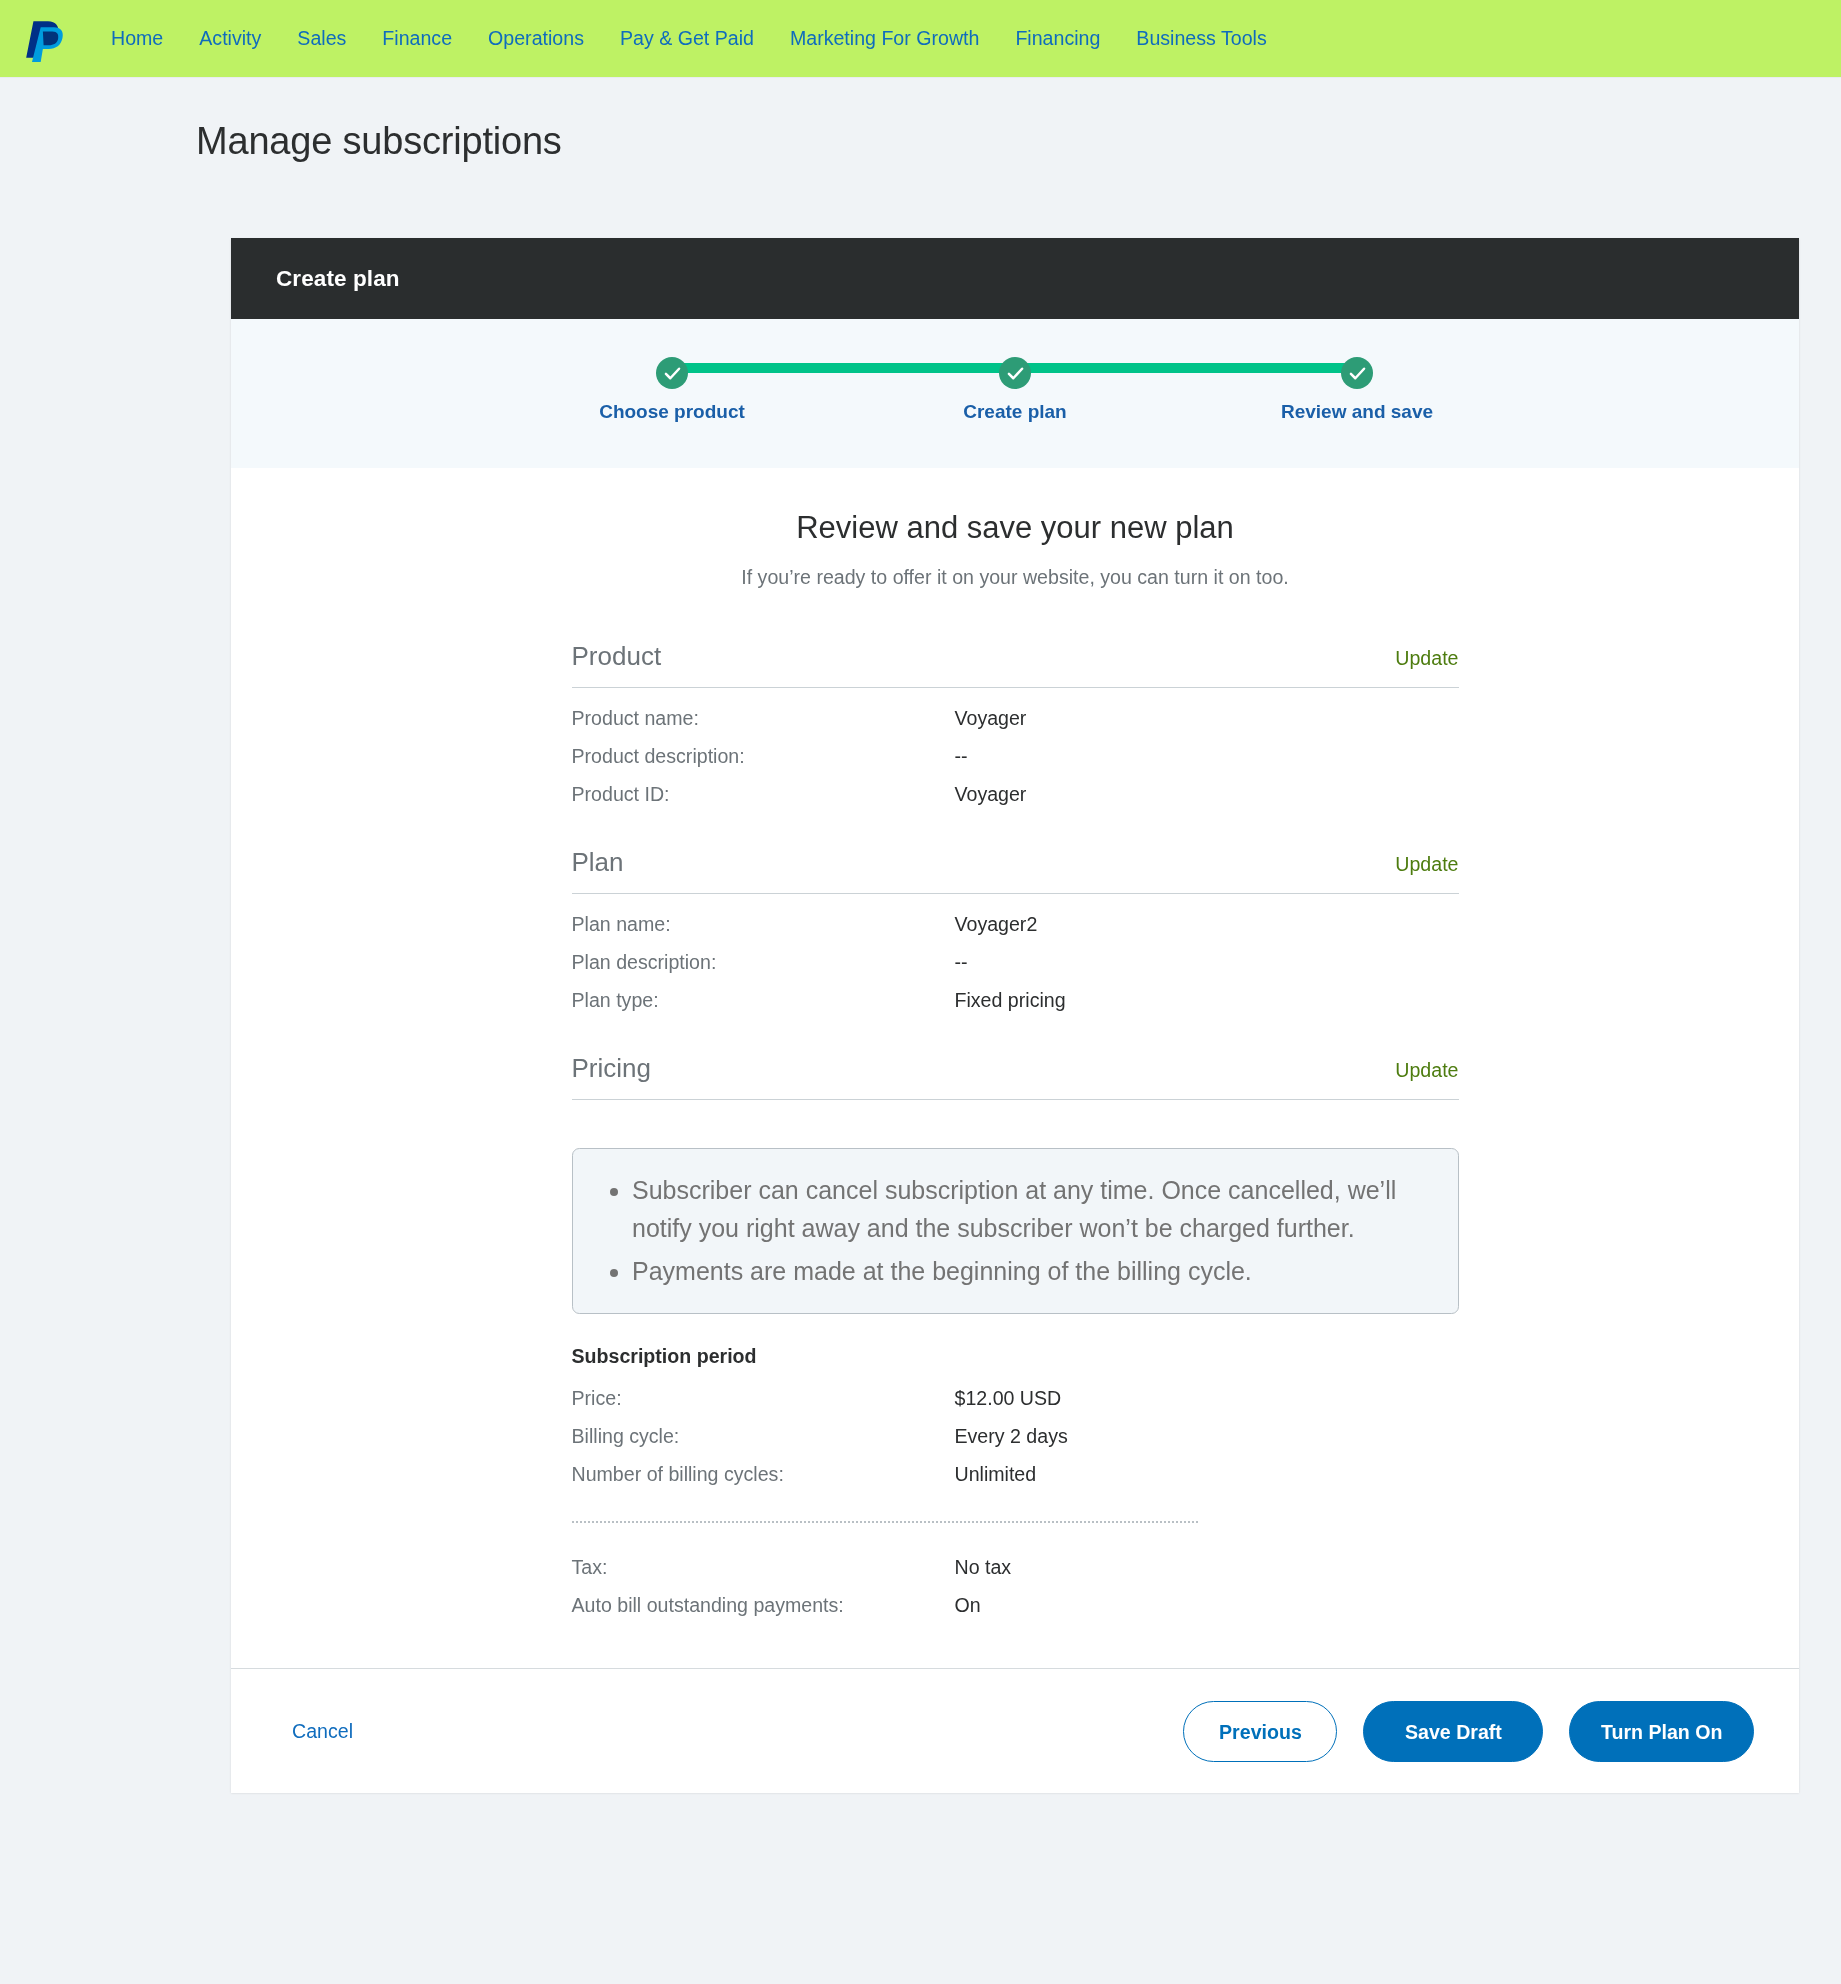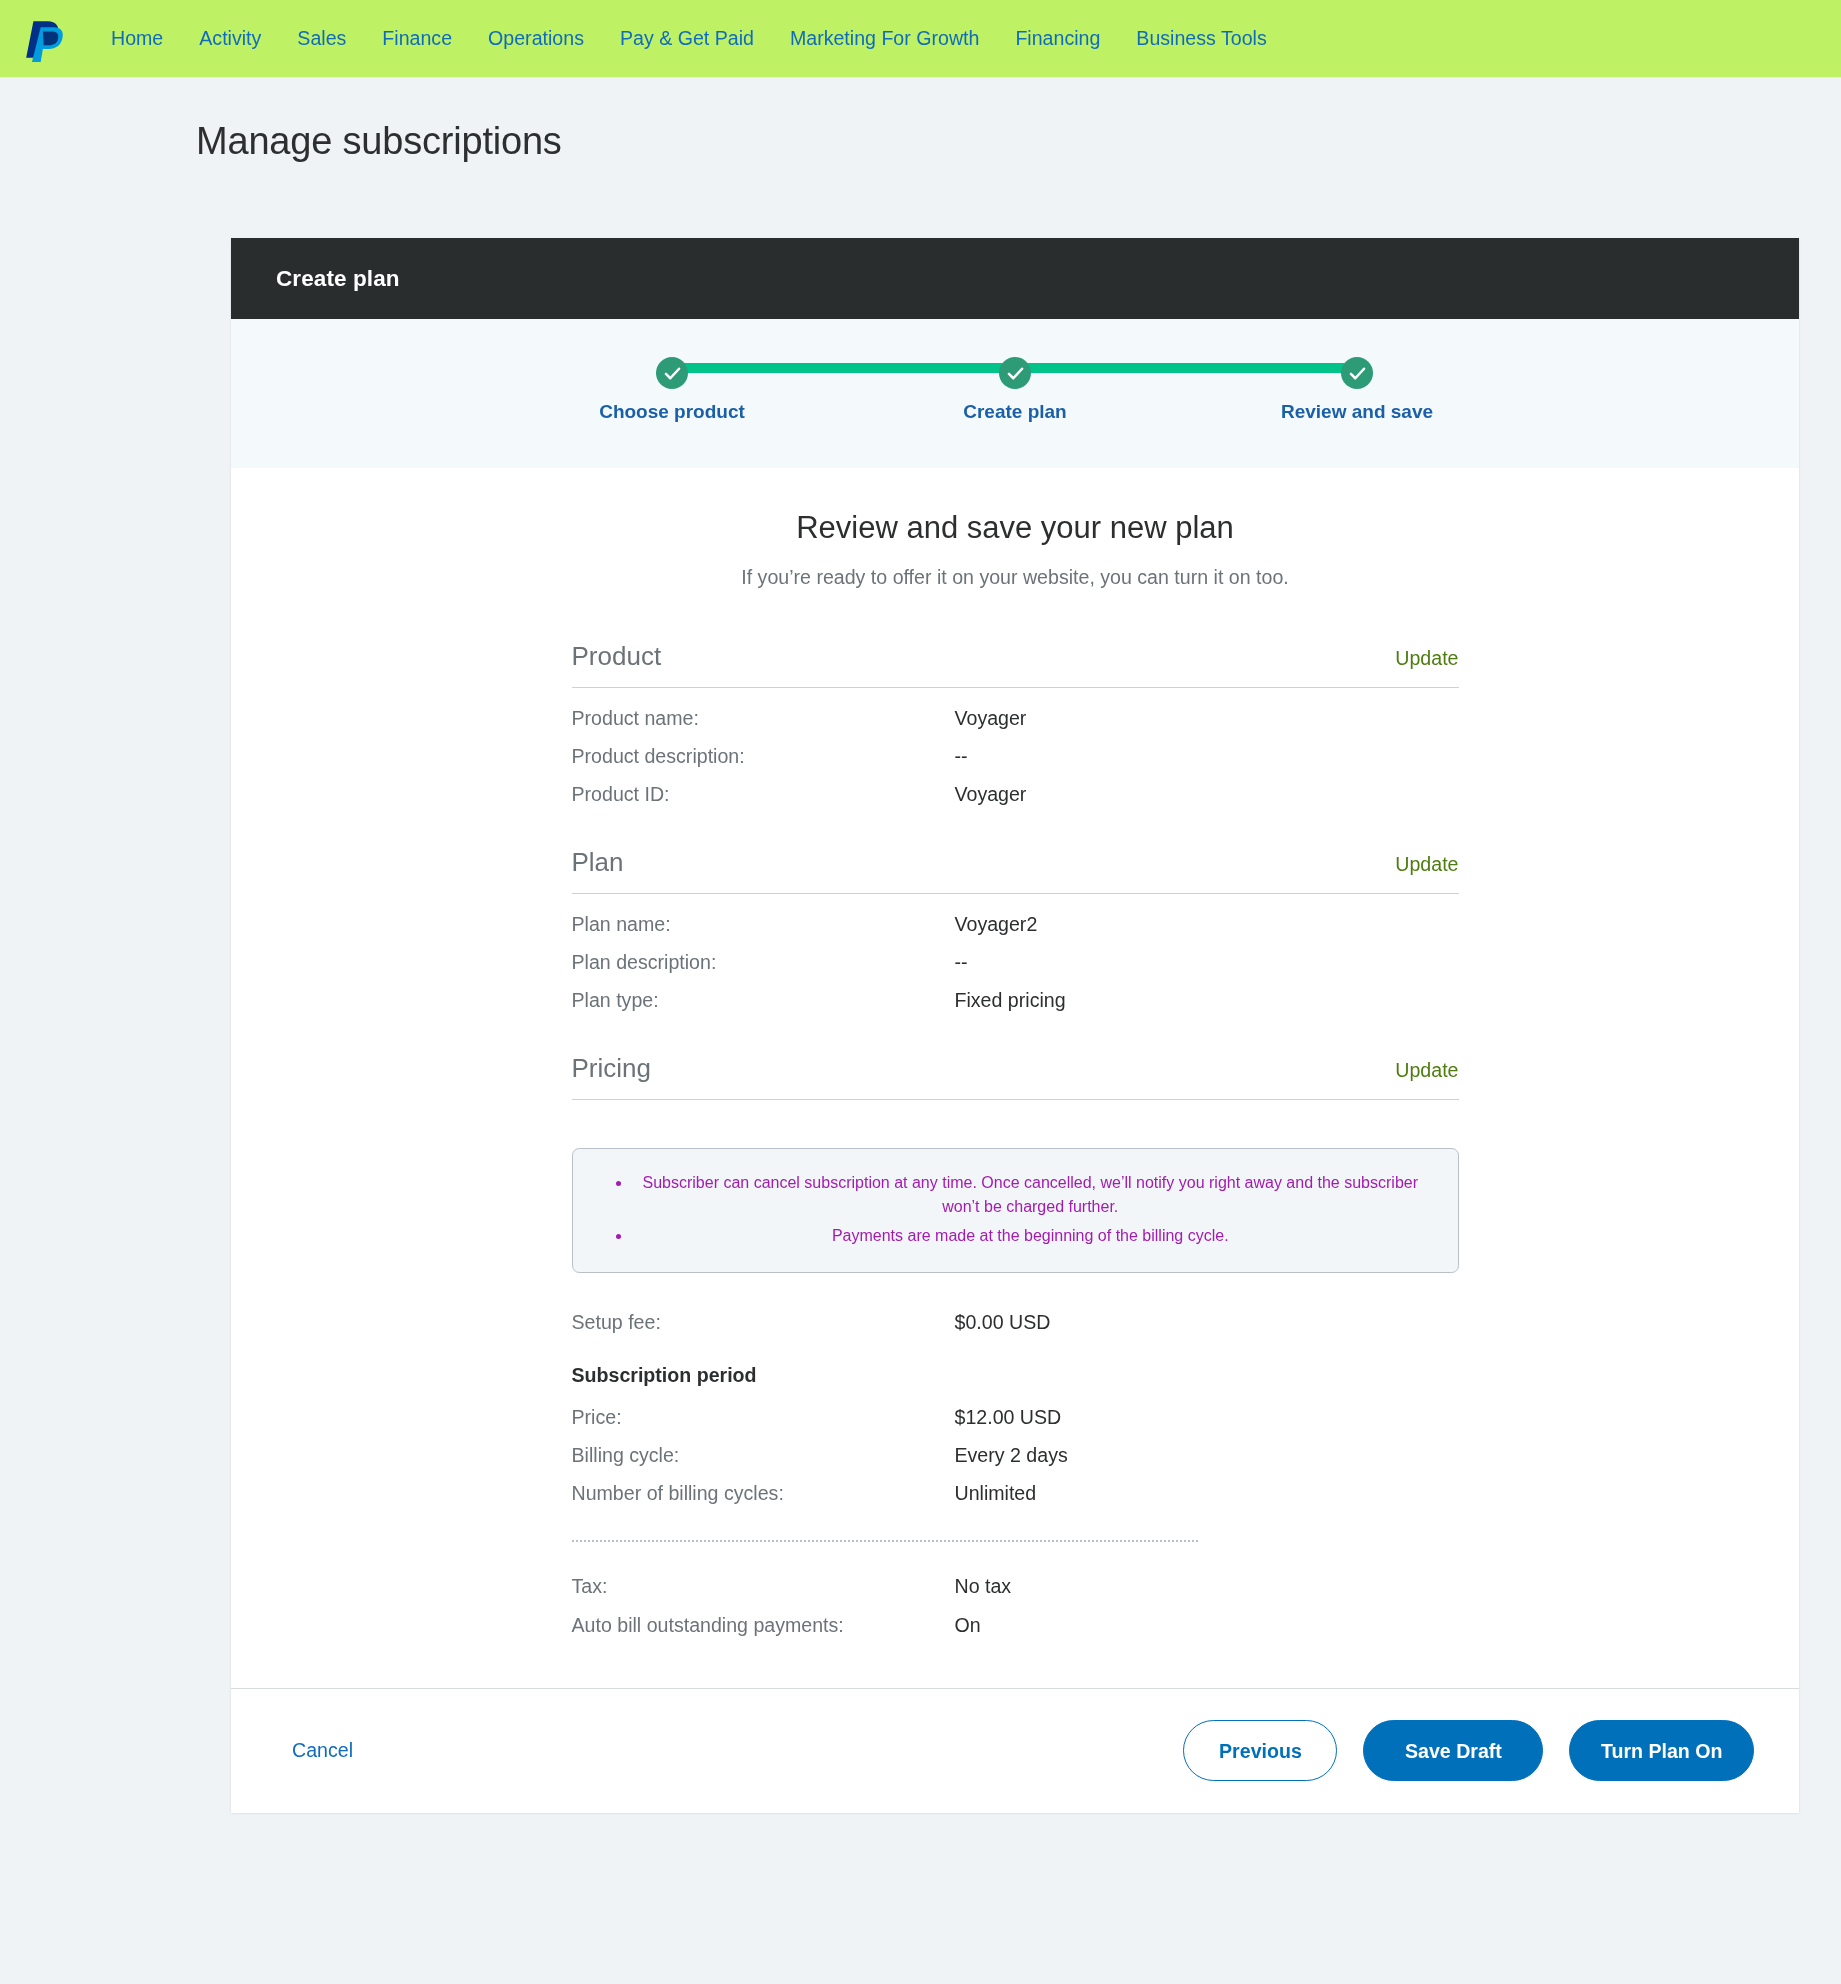--- a/index.html
+++ b/index.html
@@ -212,25 +212,24 @@
     border: 1.5px solid #b8c0c6;
     border-radius: 7.3px;
     padding: 22px 29px 23px 29px;
   }
   .info-list {
     margin: 0;
     padding-left: 30.5px;
     list-style: disc;
   }
   .info-list li {
-    font-size: 16px;
+    font-size: 25px;
     line-height: 1.55;
-    color: #a21caf;
+    color: #737373;
     margin-bottom: 3.6px;
-    text-align: center;
   }
   .info-list li:last-child { margin-bottom: 0; }
 
   .subperiod-title {
     font-size: 19.6px;
     font-weight: bold;
     color: #2c2e2f;
     margin: 0 0 19px 0;
   }
 
@@ -412,26 +411,20 @@
             <a class="update-link">Update</a>
           </div>
 
           <div class="info-box">
             <ul class="info-list">
               <li>Subscriber can cancel subscription at any time. Once cancelled, we’ll notify you right away and the subscriber won’t be charged further.</li>
               <li>Payments are made at the beginning of the billing cycle.</li>
             </ul>
           </div>
 
-          <div class="rows" style="padding-top:38px;">
-            <div class="row">
-              <span class="row-label">Setup fee:</span>
-              <span class="row-value">$0.00 USD</span>
-            </div>
-          </div>
 
           <div class="section-gap-sm"></div>
 
           <div class="subperiod-title">Subscription period</div>
 
           <div class="rows" style="padding-top:0;">
             <div class="row">
               <span class="row-label">Price:</span>
               <span class="row-value">$12.00 USD</span>
             </div>

